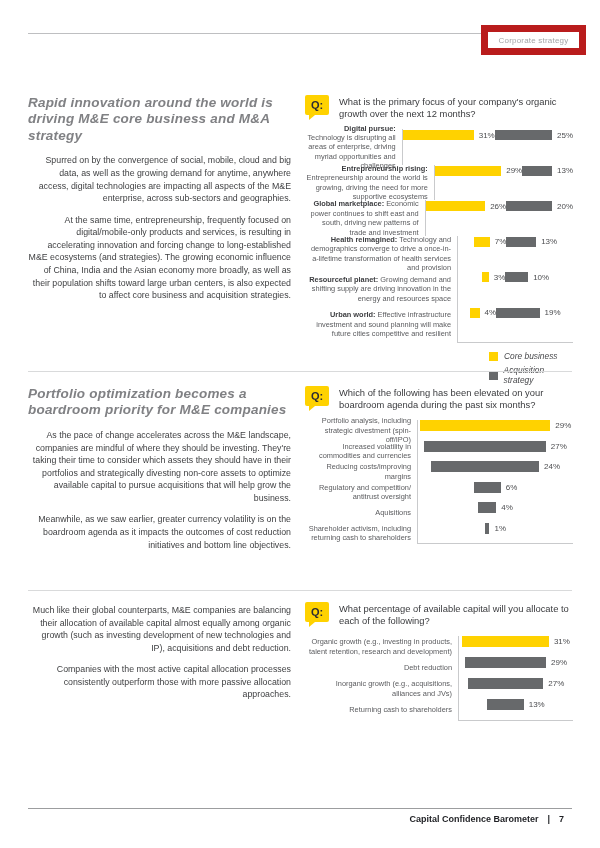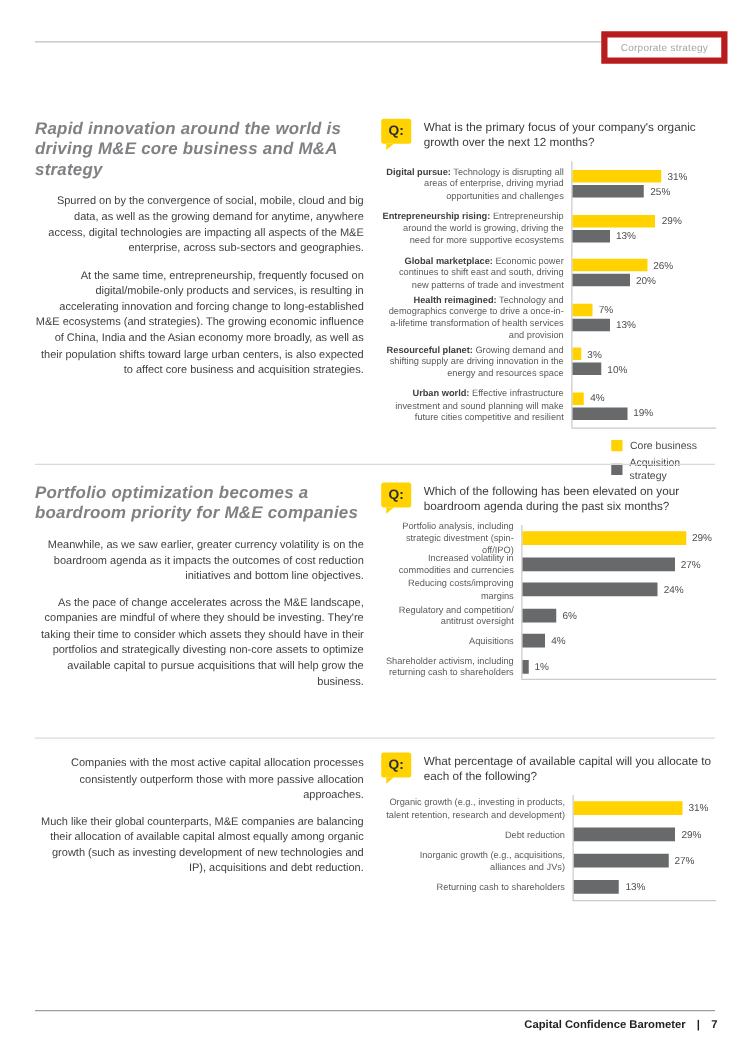--- a/index.html
+++ b/index.html
@@ -1,21 +1,21 @@
 <!DOCTYPE html>
 <html style="--yellow: #FFD200; --gray: #67696B;"><head>
 <meta charset="utf-8">
 <style>
   html,body{margin:0;padding:0;background:#e8e8e8;}
   body{font-family:"Liberation Sans", sans-serif;-webkit-font-smoothing:antialiased;}
   .page{position:relative;width:600px;height:848px;background:#ffffff;margin:0 auto;overflow:hidden;}
 
   
   .top-rule{position:absolute;left:28px;top:33px;width:453px;height:1px;background:#bebfc1;}
-  .tag-box{position:absolute;left:481px;top:25px;width:91px;height:16px;border:5px solid #b91c1c;
+  .tag-box{position:absolute;left:481px;top:25px;width:91px;height:16px;border:7px solid #b91c1c;
     display:flex;align-items:center;justify-content:center;font-size:8px;color:#a4a5a7;letter-spacing:.2px;}
 
   
   .divider{position:absolute;left:28px;width:544px;height:1px;background:#d9dadb;}
   .divider.d1{top:371px;} .divider.d2{top:590px;}
 
   
   .leftcol{position:absolute;left:28px;width:263px;}
   .leftcol.s1{top:95px;} .leftcol.s2{top:386px;} .leftcol.s3{top:604px;}
   .section-heading{margin:0 0 10px;font-size:13.5px;line-height:1.22;font-weight:700;
@@ -35,41 +35,41 @@
 
   .crow{display:flex;align-items:center;}
   .chart.c1 .crow{height:35.5px;}
   .chart.c2 .crow{height:20.5px;}
   .chart.c3 .crow{height:21px;}
   .clabel{text-align:right;padding-right:6px;font-size:7.4px;line-height:1.28;color:#5a5b5e;box-sizing:border-box;}
   .clabel b{color:#3d3e41;}
   .chart.c1 .clabel{width:152px;}
   .chart.c2 .clabel{width:112px;}
   .chart.c3 .clabel{width:153px;}
-  .cplot{flex:1;align-self:stretch;display:flex;flex-direction:column;justify-content:center;
+  .cplot{flex:1;align-self:stretch;display:flex;flex-direction:row;justify-content:center;
     border-left:1px solid #c9cacc;}
   .barline{display:flex;align-items:center;}
   .chart.c1 .barline{height:10px;margin:1px 0;}
   .chart.c2 .barline{height:11px;}
   .chart.c3 .barline{height:11px;}
   .bar{height:100%;}
   .pct{font-size:8px;color:#4c4d50;margin-left:5px;white-space:nowrap;}
   .axis-bottom{height:1px;background:#c9cacc;}
   .chart.c1 .axis-bottom{margin-left:152px;}
   .chart.c2 .axis-bottom{margin-left:112px;}
   .chart.c3 .axis-bottom{margin-left:153px;}
 
-  .legend{margin-top:8px;margin-left:184px;}
+  .legend{margin-top:8px;margin-left:184px;font-style:italic;}
   .legend-row{display:flex;align-items:center;margin-bottom:4px;}
   .legend-swatch{width:9px;height:9px;margin-right:6px;}
   .legend-label{font-size:8.4px;color:#47484b;}
 
   
   .footer-rule{position:absolute;left:28px;top:808px;width:544px;height:1px;background:#9c9d9f;}
-  .footer{position:absolute;right:26px;top:814px;display:flex;align-items:flex-start;gap:9px;
+  .footer{position:absolute;right:36px;top:814px;display:flex;align-items:flex-start;gap:9px;
     font-size:9px;font-weight:700;color:#1f2024;}
 </style>
 </head>
 <body>
 
 <div class="page">
 
   <div class="top-rule"></div>
   <div class="tag-box">
     <span>Corporate strategy</span>
@@ -178,22 +178,22 @@
         <span class="legend-swatch" style="background: rgb(103, 105, 107);"></span>
         <span class="legend-label">Acquisition strategy</span>
       </div>
     </div>
   </div>
 
   <div class="divider d1"></div>
 
   <div class="leftcol s2">
     <h2 class="section-heading">Portfolio optimization becomes a boardroom priority for M&amp;E companies</h2>
+    <p class="body-p">As the pace of change accelerates across the M&amp;E landscape, companies are mindful of where they should be investing. They're taking their time to consider which assets they should have in their portfolios and strategically divesting non-core assets to optimize available capital to pursue acquisitions that will help grow the business.</p>
     <p class="body-p">Meanwhile, as we saw earlier, greater currency volatility is on the boardroom agenda as it impacts the outcomes of cost reduction initiatives and bottom line objectives.</p>
-    <p class="body-p">As the pace of change accelerates across the M&amp;E landscape, companies are mindful of where they should be investing. They're taking their time to consider which assets they should have in their portfolios and strategically divesting non-core assets to optimize available capital to pursue acquisitions that will help grow the business.</p>
   </div>
 
   <div class="chart c2">
     <div class="qhead">
       <div class="qbadge">
         <span>Q:</span>
       </div>
       <div class="qtext">Which of the following has been elevated on your boardroom agenda during the past six months?</div>
     </div>
     <div>
@@ -251,22 +251,22 @@
             </div>
           </div>
         </div>
       </div>
     <div class="axis-bottom"></div>
   </div>
 
   <div class="divider d2"></div>
 
   <div class="leftcol s3">
+    <p class="body-p">Much like their global counterparts, M&amp;E companies are balancing their allocation of available capital almost equally among organic growth (such as investing development of new technologies and IP), acquisitions and debt reduction.</p>
     <p class="body-p">Companies with the most active capital allocation processes consistently outperform those with more passive allocation approaches.</p>
-    <p class="body-p">Much like their global counterparts, M&amp;E companies are balancing their allocation of available capital almost equally among organic growth (such as investing development of new technologies and IP), acquisitions and debt reduction.</p>
   </div>
 
   <div class="chart c3">
     <div class="qhead">
       <div class="qbadge">
         <span>Q:</span>
       </div>
       <div class="qtext">What percentage of available capital will you allocate to each of the following?</div>
     </div>
     <div>

